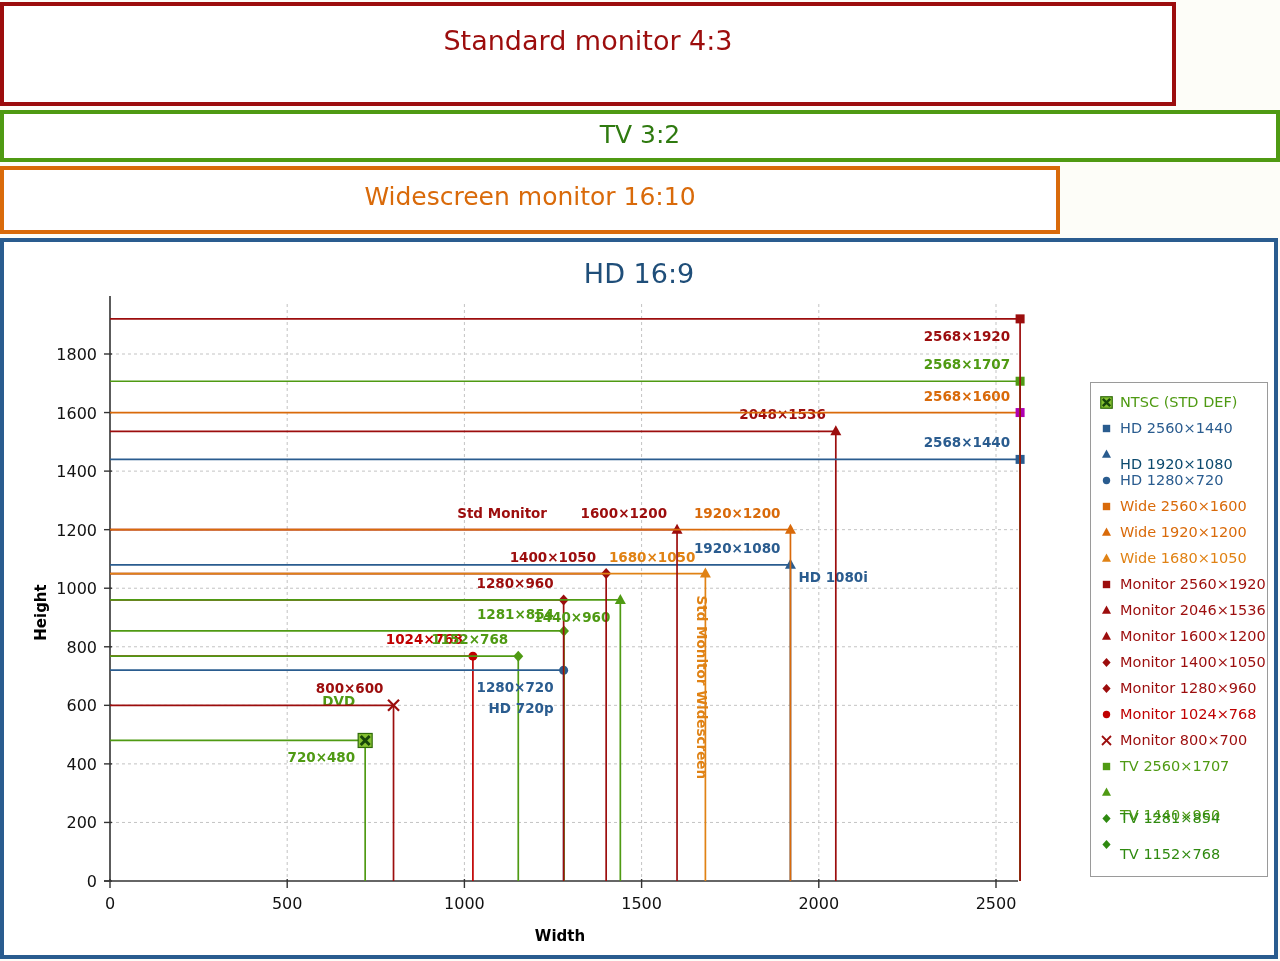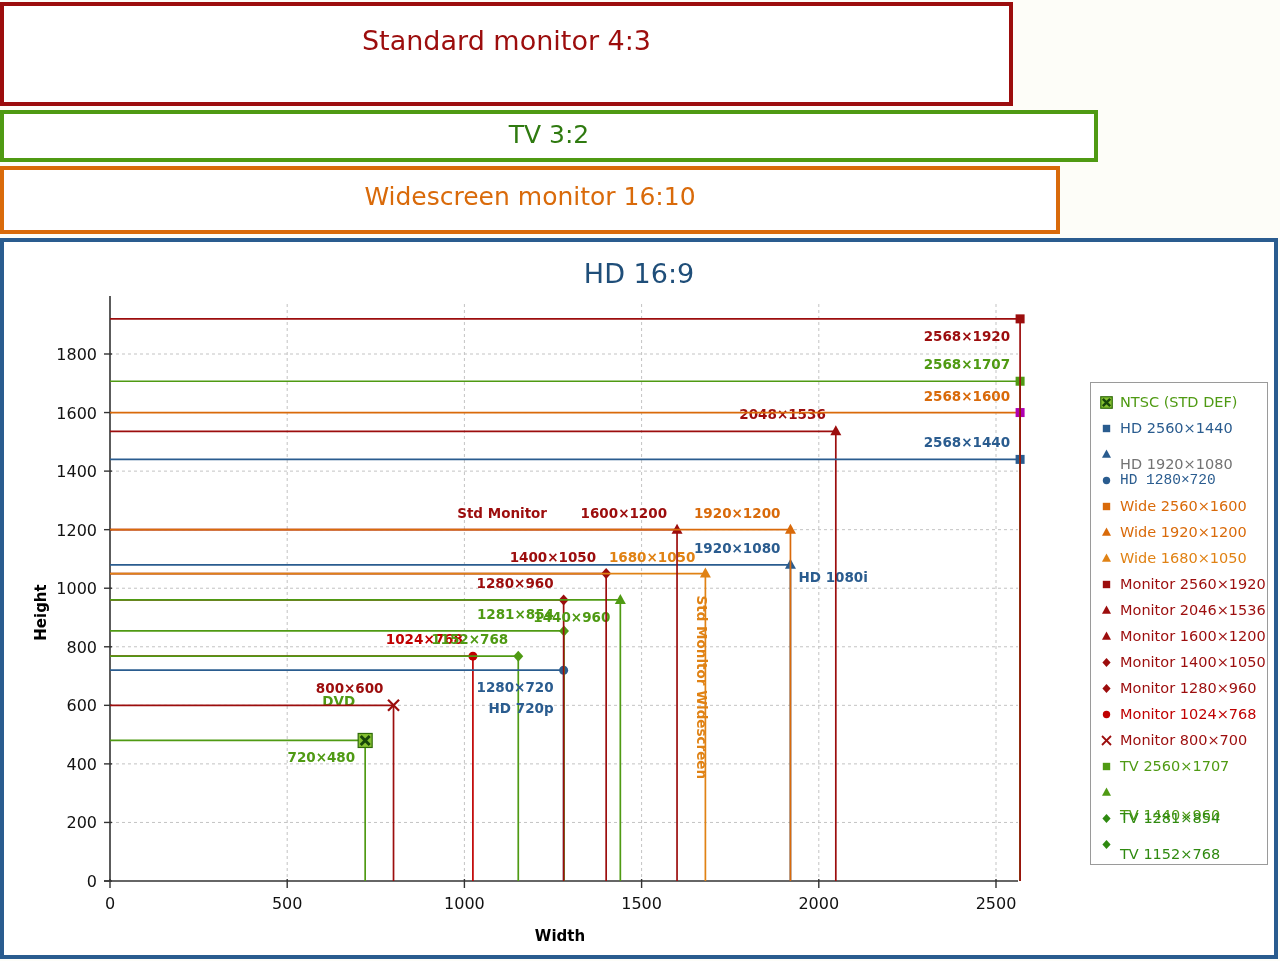--- a/index.html
+++ b/index.html
@@ -15,41 +15,41 @@
   .band{
     position:absolute;left:0;
     box-sizing:border-box;
     background:#ffffff;
     display:flex;align-items:flex-start;justify-content:center;
   }
   .band-title{
     font-size:27px;font-weight:400;line-height:1.1;
     white-space:nowrap;
   }
-  #band-43{top:2px;width:1013px;height:104px;border:4px solid #9c0d0d;}
+  #band-43{top:2px;width:1176px;height:104px;border:4px solid #9c0d0d;}
   #band-43 .band-title{color:#9c0d0d;margin-top:20px;}
-  #band-32{top:110px;width:1098px;height:52px;border:4px solid #4f9a13;}
+  #band-32{top:110px;width:1280px;height:52px;border:4px solid #4f9a13;}
   #band-32 .band-title{color:#2f7a10;font-size:25px;margin-top:7px;}
   #band-1610{top:166px;width:1060px;height:68px;border:4px solid #d96a0a;}
   #band-1610 .band-title{color:#d96a0a;font-size:25px;margin-top:13px;}
   #band-169{top:238px;width:1278px;height:721px;border:4px solid #2a5campl;border:4px solid #2a5c8f;}
   #band-169 .band-title{color:#1f4e79;font-size:27px;margin-top:17px;}
 
   
   #plot{position:absolute;left:0;top:0;width:1278px;height:721px;}
   #plot svg{display:block;}
 
   
   #legend{
     position:absolute;left:1090px;top:382px;
     width:178px;
     box-sizing:border-box;
     background:#ffffff;
     border:1px solid #9a9a9a;
-    padding:6px 7px 7px 7px;
+    padding:6px 7px 19px 7px;
     z-index:40;
   }
   .leg-row{
     display:flex;align-items:center;
     height:26px;
     font-size:14.5px;
     white-space:nowrap;
   }
   .leg-mark{
     width:17px;height:17px;margin-right:5px;
@@ -278,29 +278,29 @@
           </svg>
         </span>
         <span class="leg-label" style="color: rgb(42, 92, 143);">HD 2560×1440</span>
       </div>
       <div class="leg-row">
         <span class="leg-mark">
           <svg width="17" height="17">
             <polygon points="8.5,3.58 3.99,11.78 13.01,11.78" fill="#2a5c8f"></polygon>
           </svg>
         </span>
-        <span class="leg-label" style="color: #737373; margin-top: 20px;">HD 1920×1080</span>
+        <span class="leg-label" style="color: #0c4a6e; margin-top: 20px;">HD 1920×1080</span>
       </div>
       <div class="leg-row">
         <span class="leg-mark">
           <svg width="17" height="17">
             <circle cx="8.5" cy="8.5" r="3.69" fill="#2a5c8f"></circle>
           </svg>
         </span>
-        <span class="leg-label" style="color: rgb(42, 92, 143); font-family: Liberation Mono, monospace;">HD 1280×720</span>
+        <span class="leg-label" style="color: rgb(42, 92, 143);">HD 1280×720</span>
       </div>
       <div class="leg-row">
         <span class="leg-mark">
           <svg width="17" height="17">
             <rect x="4.8100000000000005" y="4.8100000000000005" width="7.38" height="7.38" fill="#d96a0a"></rect>
           </svg>
         </span>
         <span class="leg-label" style="color: rgb(217, 106, 10);">Wide 2560×1600</span>
       </div>
       <div class="leg-row">

